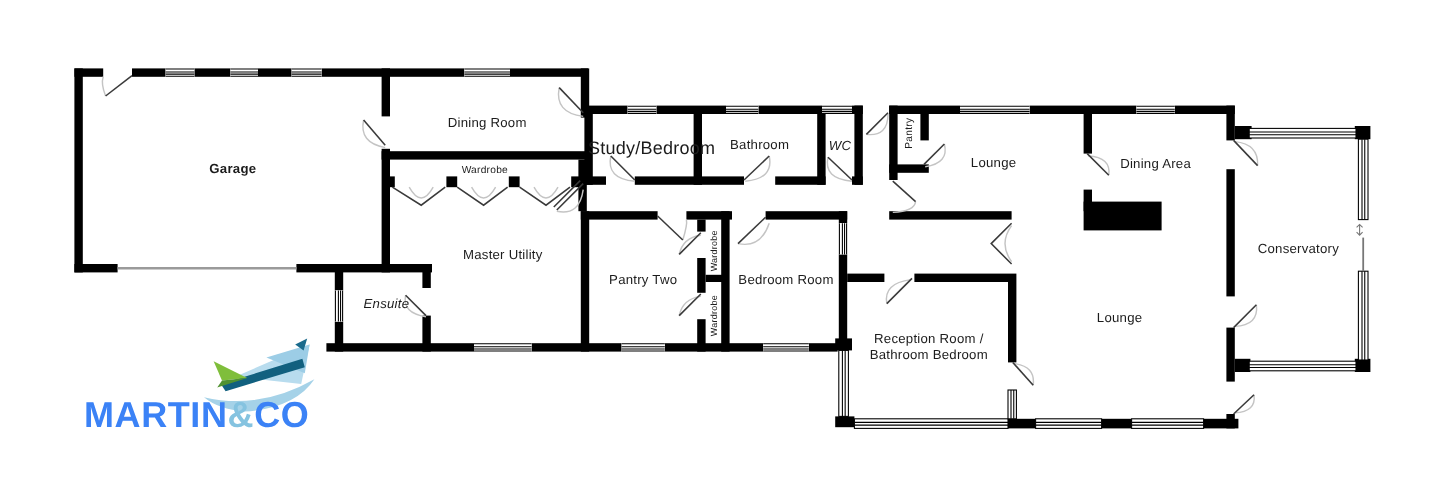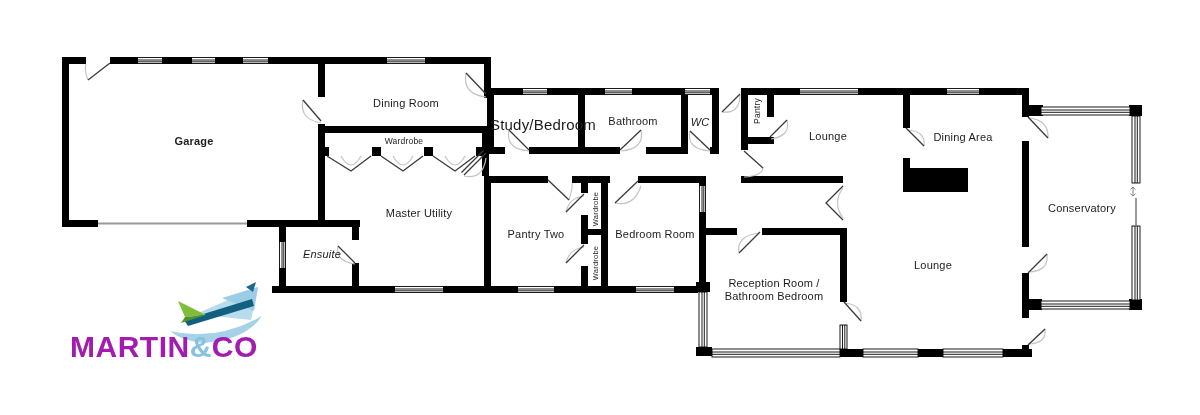--- a/index.html
+++ b/index.html
@@ -9,21 +9,21 @@
   .lbl{position:absolute;transform:translate(-50%,-50%);font-size:11px;color:#1c1c1c;
        white-space:nowrap;letter-spacing:0.2px;}
   .lbl.sm{font-size:15px;}
   .lbl.xs{font-size:8.5px;}
   .lbl.vert{transform:translate(-50%,-50%) rotate(-90deg);}
   .lbl.tiny{font-size:7.5px;}
   .lbl.center2{text-align:center;line-height:13px;}
   #brand{position:absolute;left:66px;top:278px;width:210px;height:95px;}
   #brand-text{position:absolute;left:4px;top:52px;font-weight:bold;font-size:30px;
               letter-spacing:0.5px;white-space:nowrap;}
-  #brand-text .navy{color:#a21caf;}
+  #brand-text .navy{color:#3b82f6;}
   #brand-text .lt{color:#85c3e0;}
 </style>
 </head>
 <body>
 
 <div id="stage">
 
 <svg id="plan-svg" width="1200" height="415" viewBox="0 0 1200 415" xmlns="http://www.w3.org/2000/svg">
 
   <g fill="#000">

